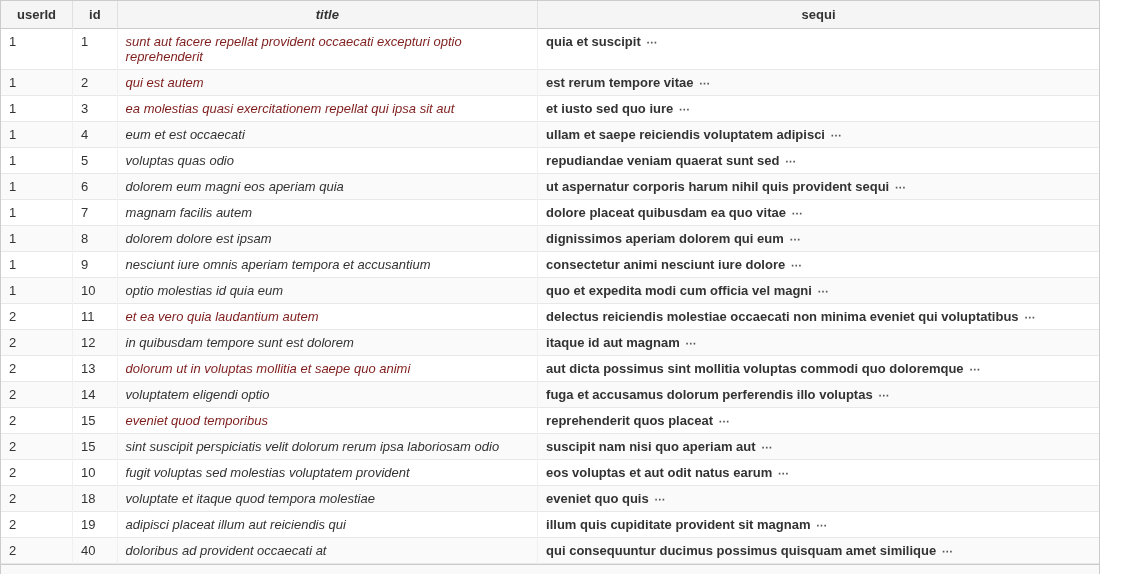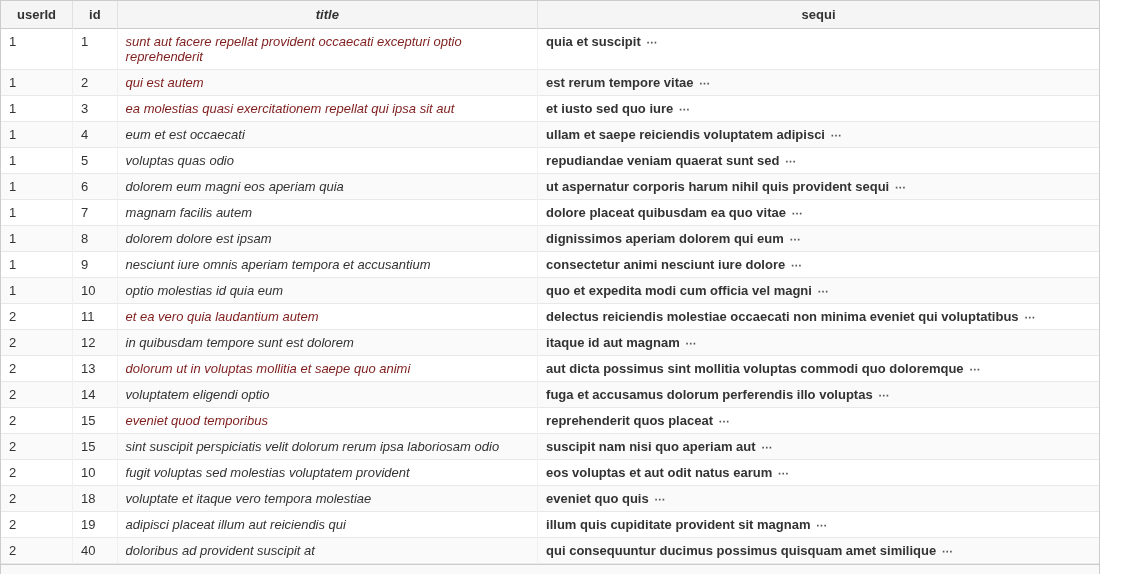--- a/index.html
+++ b/index.html
@@ -191,33 +191,33 @@
         </tr>
         <tr>
           <td class="col-userid">2</td>
           <td class="col-id">10</td>
           <td class="col-title">fugit voluptas sed molestias voluptatem provident</td>
           <td class="col-body">eos voluptas et aut odit natus earum <span class="ellipsis-btn">⋯</span></td>
         </tr>
         <tr>
           <td class="col-userid">2</td>
           <td class="col-id">18</td>
-          <td class="col-title">voluptate et itaque vero tempora molestiae</td>
+          <td class="col-title">voluptate et itaque quod tempora molestiae</td>
           <td class="col-body">eveniet quo quis <span class="ellipsis-btn">⋯</span></td>
         </tr>
         <tr>
           <td class="col-userid">2</td>
           <td class="col-id">19</td>
           <td class="col-title">adipisci placeat illum aut reiciendis qui</td>
           <td class="col-body">illum quis cupiditate provident sit magnam <span class="ellipsis-btn">⋯</span></td>
         </tr>
         <tr>
           <td class="col-userid">2</td>
           <td class="col-id">40</td>
-          <td class="col-title">doloribus ad provident suscipit at</td>
+          <td class="col-title">doloribus ad provident occaecati at</td>
           <td class="col-body">qui consequuntur ducimus possimus quisquam amet similique <span class="ellipsis-btn">⋯</span></td>
         </tr>
       </tbody>
   </table>
   <div class="pagination-bar">
     <span class="nav-btn">⊲</span>
     <span class="nav-btn">&lt;</span>
 
     <span class="nav-btn">&gt;</span>
     <span class="nav-btn">⊳</span>

